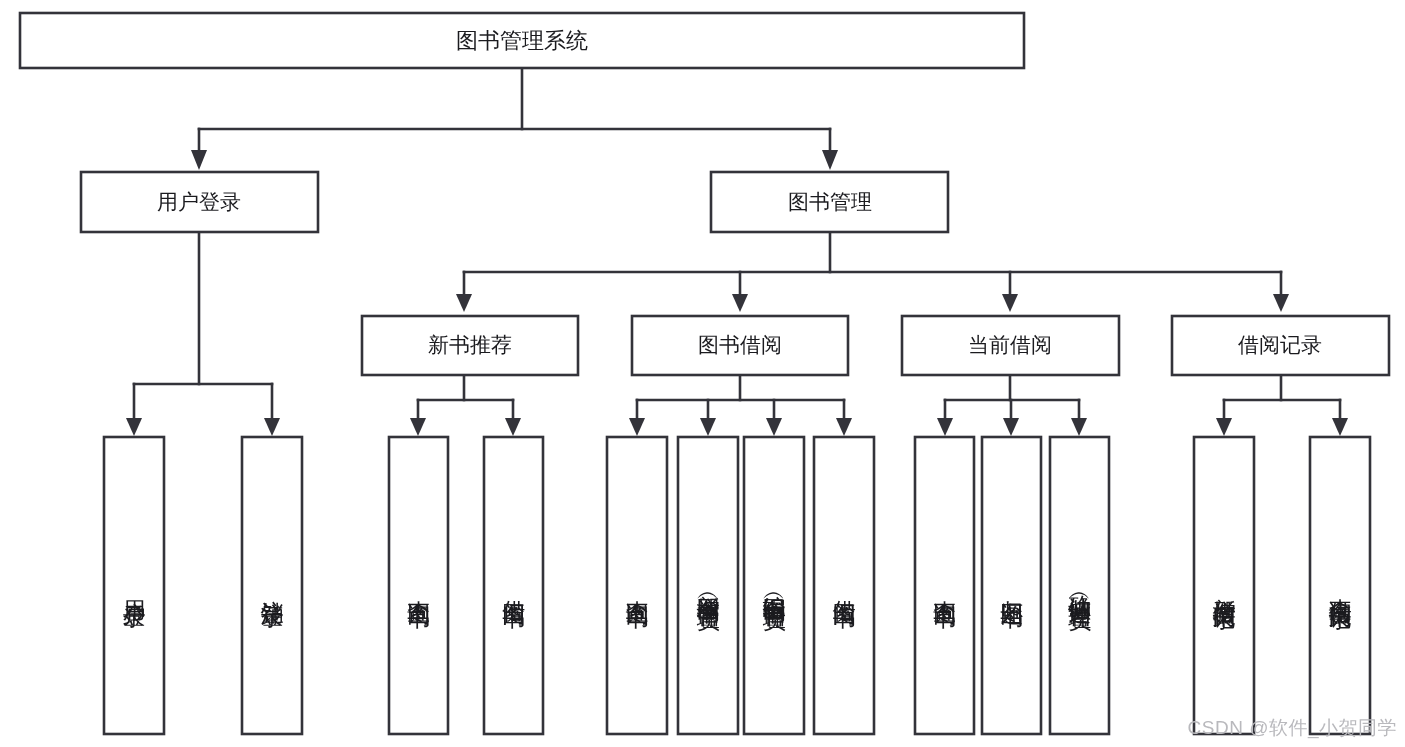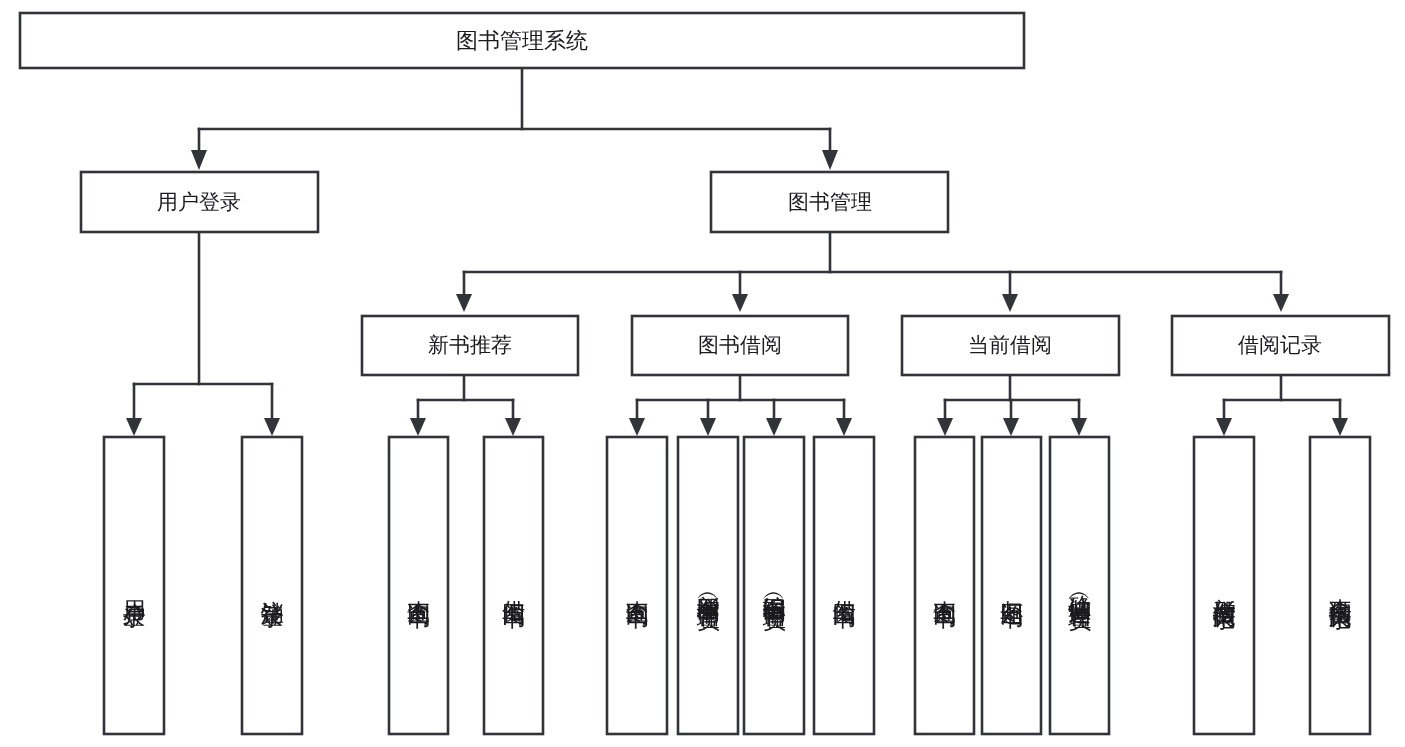--- a/index.html
+++ b/index.html
@@ -220,14 +220,15 @@
   <div class="vlabel" style="left:744px; top:437px; width:60px; height:297px;">编辑图书（管理员）</div>
   <div class="vlabel" style="left:814px; top:437px; width:60px; height:297px;">借阅图书</div>
 
   <div class="vlabel" style="left:915px; top:437px; width:59px; height:297px;">查询图书</div>
   <div class="vlabel" style="left:982px; top:437px; width:59px; height:297px;">归还图书</div>
   <div class="vlabel" style="left:1050px; top:437px; width:59px; height:297px;">确认归还（管理员）</div>
 
   <div class="vlabel" style="left:1194px; top:437px; width:60px; height:297px;">新增借阅记录</div>
   <div class="vlabel" style="left:1310px; top:437px; width:60px; height:297px;">查询借阅记录</div>
 
+  <div class="watermark">CSDN @软件_小贺同学</div>
 
 </div>
 
 </body></html>

